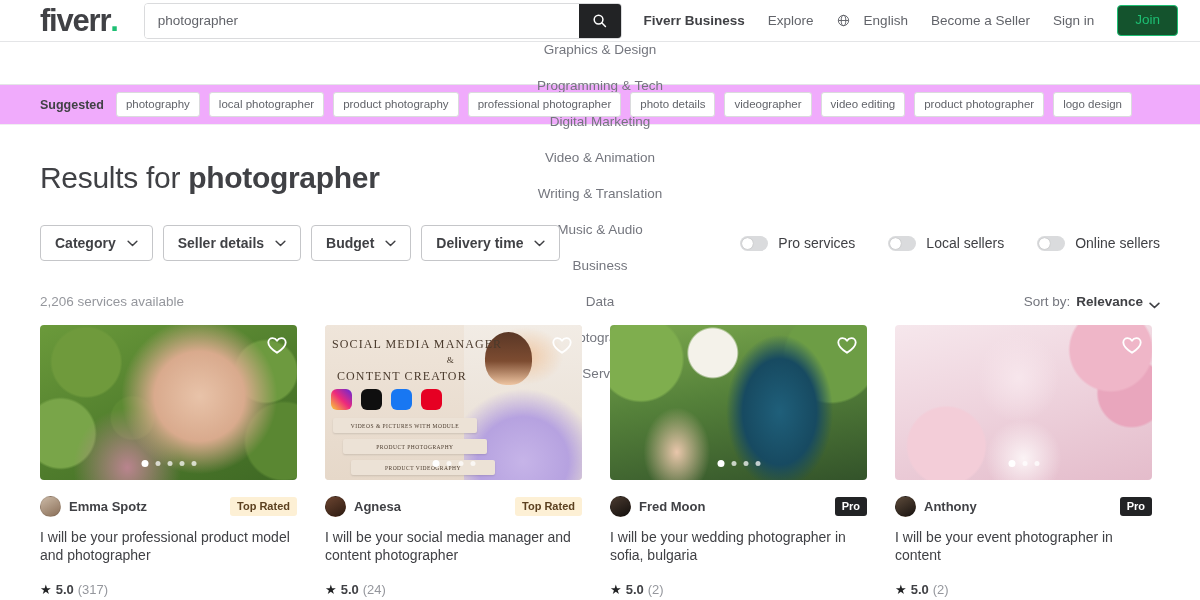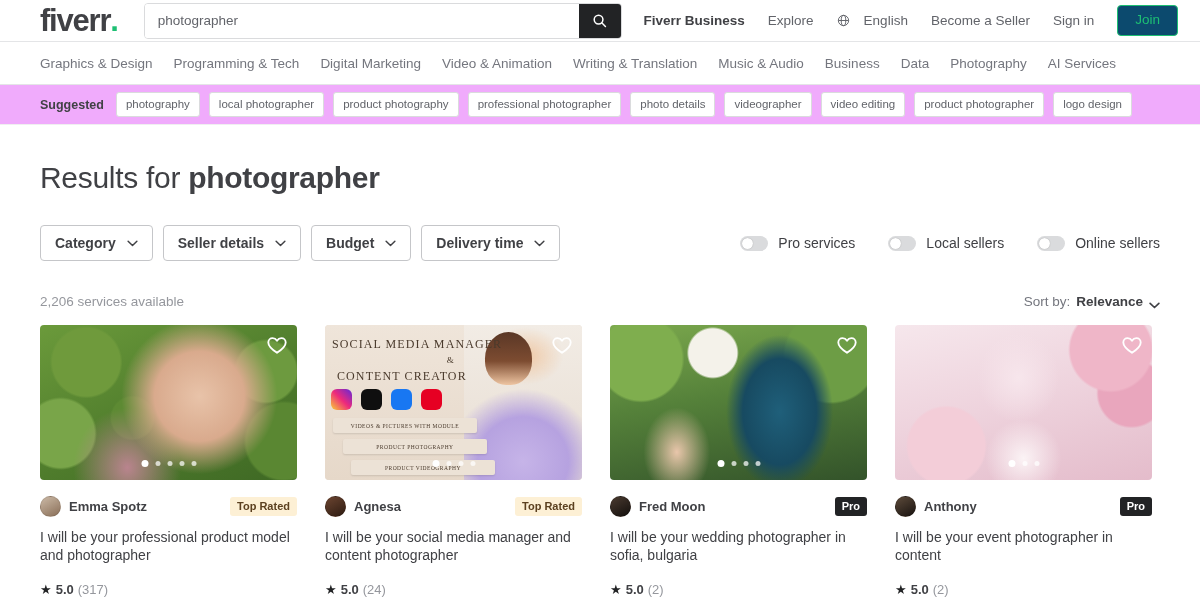--- a/index.html
+++ b/index.html
@@ -72,41 +72,42 @@
     color: #62646a;
     white-space: nowrap;
   }
   .header-nav .hn-item { cursor: pointer; }
   .hn-business { color: #404145; font-weight: 700; }
   .hn-lang { display: flex; align-items: center; gap: 14px; }
   .globe { width: 13px; height: 13px; display:block; }
   .join-btn {
     border: 1px solid #1dbf73;
     color: #1dbf73;
-    background: #0c4a6e;
+    background: #14532d;
     border-radius: 4px;
     padding: 6px 17px;
     font-size: 13.5px;
     font-family: "Liberation Sans", sans-serif;
     cursor: pointer;
     line-height: 1.2;
   }
 
   
   .catnav {
     height: 43px;
     display: flex;
     align-items: center;
     gap: 21px;
-    padding: 0 40px;
+    padding: 0 64px;
     border-bottom: 1px solid #e4e5e7;
     font-size: 13.5px;
     color: #74767e;
     white-space: nowrap;
     background: #fff;
+    flex-direction: column;
   }
   .catnav span { cursor: pointer; }
 
   
   .suggested {
     height: 40px;
     display: flex;
     align-items: center;
     gap: 9px;
     padding: 0 40px;

